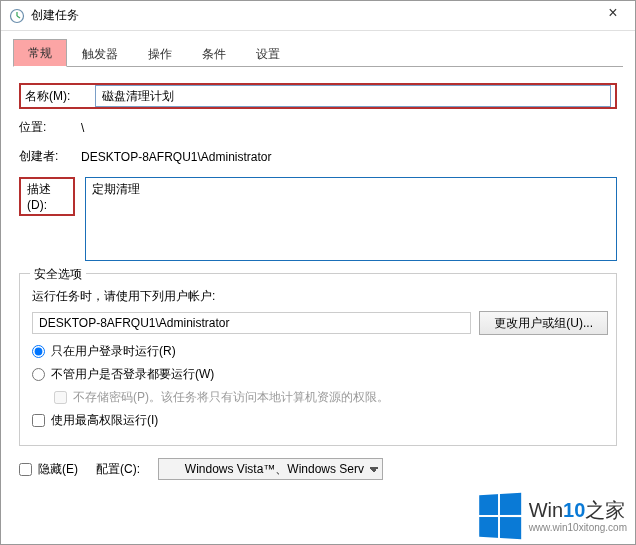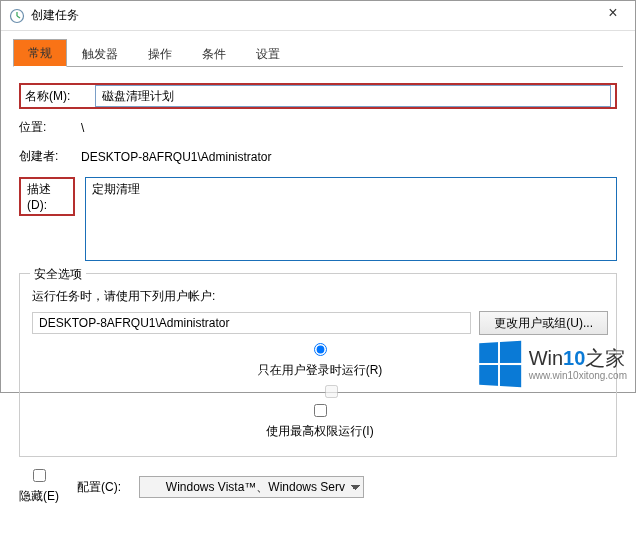--- a/index.html
+++ b/index.html
@@ -9,21 +9,21 @@
       color: #000;
       background: #fff;
       width: 636px;
       height: 545px;
       overflow: hidden;
       position: relative;
     }
     .window {
       border: 1px solid #999;
       width: 636px;
-      height: 393px;
+      height: 545px;
       background: #fff;
       position: relative;
     }
     .titlebar {
       height: 30px;
       display: flex;
       align-items: center;
       padding: 0 8px;
       border-bottom: 1px solid #e0e0e0;
     }
@@ -49,21 +49,21 @@
       border: 1px solid transparent;
       border-bottom: none;
       color: #333;
       cursor: pointer;
       position: relative;
       top: 1px;
       font-size: 12px;
     }
     .tab.active {
       border-color: #aaa;
-      background: #f97316;
+      background: #fca5a5;
       border-bottom: 1px solid #fff;
       margin-top: 44px;
     }
     .form-row {
       display: flex;
       align-items: center;
       margin: 6px 6px 12px 6px;
     }
     .form-label {
       width: 62px;
@@ -140,21 +140,20 @@
       font-size: 12px;
       font-family: inherit;
       cursor: pointer;
     }
     .radio-row, .check-row {
       display: flex;
       align-items: center;
       gap: 6px;
       margin: 6px 0;
       font-size: 12px;
-      flex-direction: column;
     }
     .indent-sub {
       margin-left: 22px;
       color: #9a9a9a;
       display:flex; align-items:center; gap:6px;
     }
     .bottom-row {
       display: flex;
       align-items: center;
       gap: 18px;
@@ -257,23 +256,28 @@
       <div class="sec-row">
         <div class="account-box">DESKTOP-8AFRQU1\Administrator</div>
         <button class="btn"><span>更改用户或组(U)...</span></button>
       </div>
 
       <label class="radio-row">
         <input type="radio" name="runmode" checked="" style="">
         <span>只在用户登录时运行(R)</span>
       </label>
 
+      <label class="radio-row">
+        <input type="radio" name="runmode" style="">
+        <span>不管用户是否登录都要运行(W)</span>
+      </label>
 
       <label class="check-row indent-sub">
         <input type="checkbox" disabled="" style="">
+        <span>不存储密码(P)。该任务将只有访问本地计算机资源的权限。</span>
       </label>
 
       <label class="check-row">
         <input type="checkbox" style="">
         <span>使用最高权限运行(I)</span>
       </label>
     </div>
 
     <div class="bottom-row">
       <label class="check-row" style="margin:0;">

